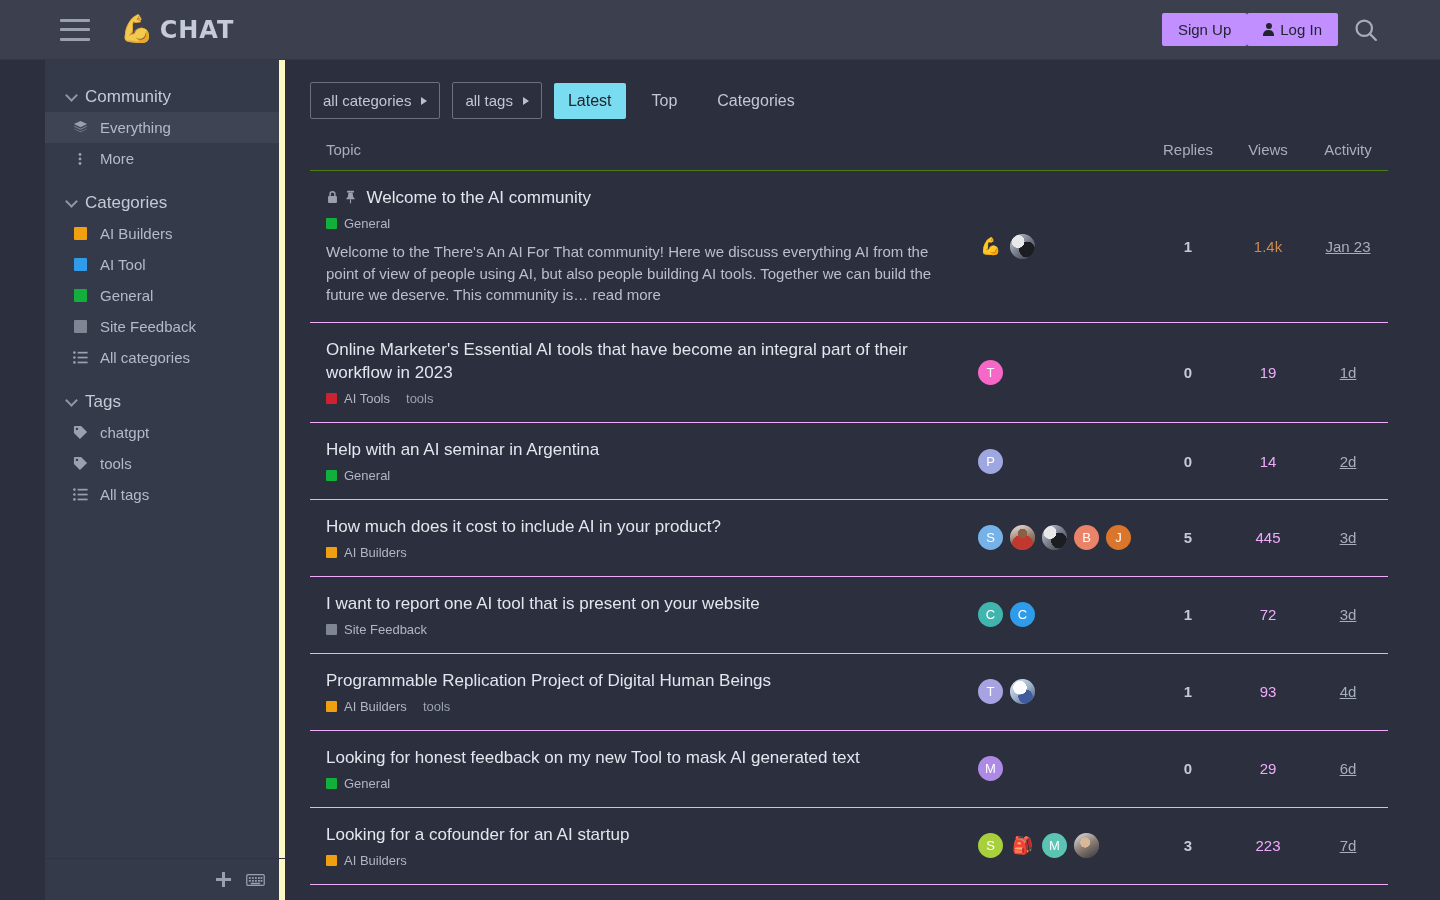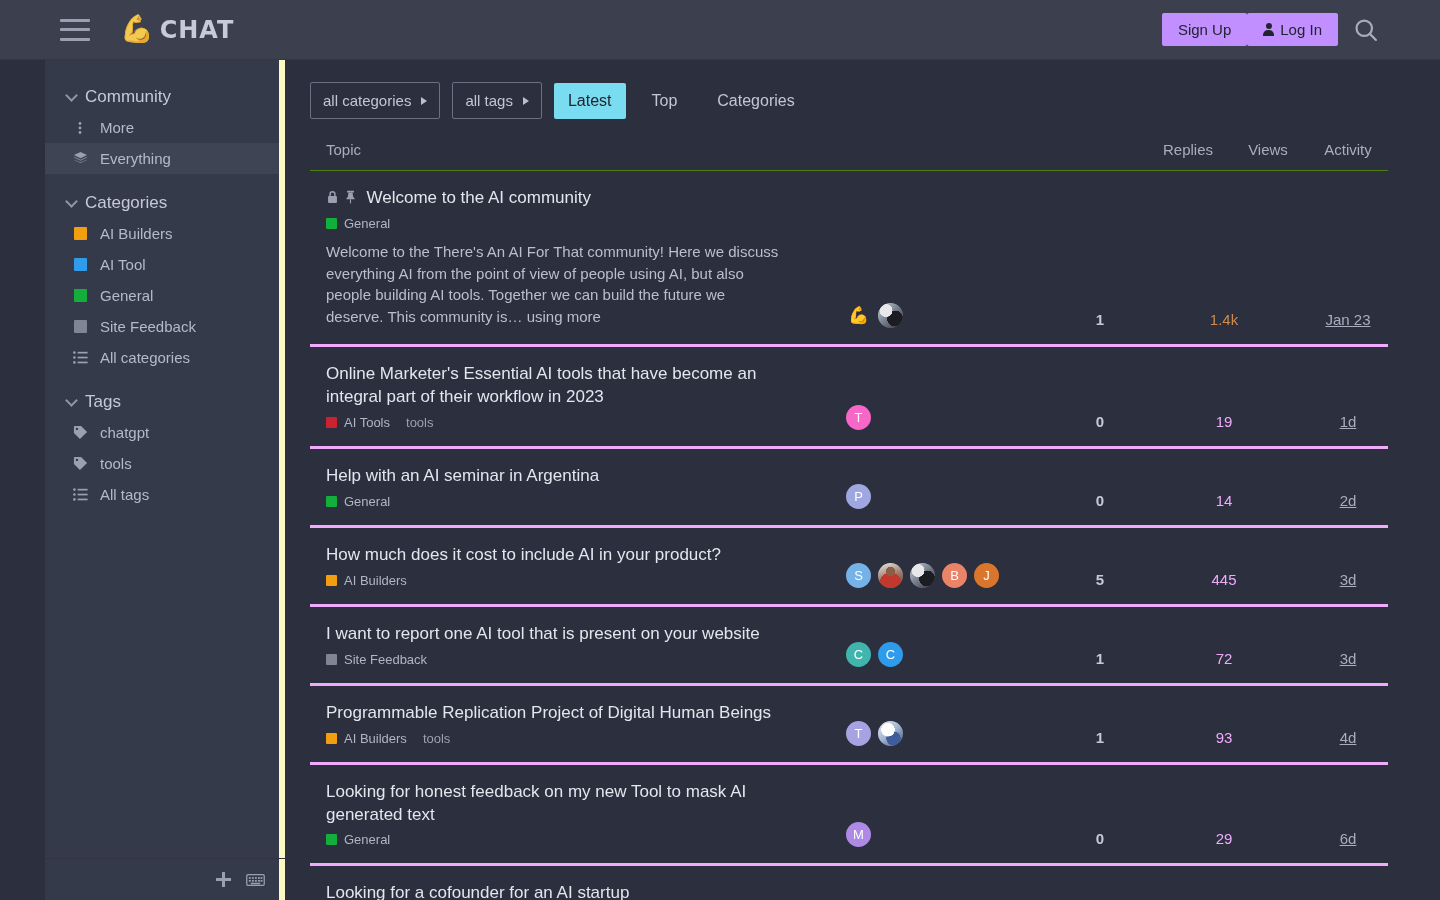--- a/index.html
+++ b/index.html
@@ -122,25 +122,24 @@
     border-bottom: 1px solid #4d7c0f;
     padding: 0 0 12px 0; color: #a8aebd; font-size: 15px;
   }
   .col-topic { flex: 1 1 auto; padding-left: 16px; }
   .col-avatars { flex: 0 0 170px; }
   .col-replies { flex: 0 0 80px; text-align: center; }
   .col-views   { flex: 0 0 80px; text-align: center; }
   .col-activity{ flex: 0 0 80px; text-align: center; }
 
   .t-row {
-    display: flex; align-items: flex-end;
-    border-bottom: 3px solid #f0abfc;
+    display: flex; align-items: center;
+    border-bottom: 1px solid #f0abfc;
     padding: 16px 0;
     min-height: 70px;
-    gap: 44px;
   }
   .topic-cell { flex: 1 1 auto; padding-left: 16px; padding-right: 20px; }
   .topic-title {
     color: #e3e6ed; font-size: 17px; line-height: 1.35; cursor: pointer;
     display: inline;
   }
   .title-icons { display: inline-flex; align-items: center; gap: 5px; vertical-align: -1px; margin-right: 5px; }
   .topic-meta { margin-top: 6px; display: flex; align-items: center; gap: 16px; }
   .badge { display: flex; align-items: center; gap: 7px; font-size: 13px; color: #b0b6c4; cursor: pointer; }
   .badge-sq { width: 11px; height: 11px; border-radius: 1px; flex: 0 0 11px; }
@@ -222,39 +221,39 @@
 </div>
 
 <div class="gutter"></div>
 
 <div class="sidebar">
 
   <div class="sb-section-header">
     <span class="chevron"></span>
     <span>Community</span>
   </div>
+  <div class="sb-item active">
+    <span class="sb-icon">
+      <svg class="icon-svg" width="15" height="15" viewBox="0 0 16 16" fill="#9aa0b0">
+        <path d="M8 1 L15 4.3 L8 7.6 L1 4.3 Z"></path>
+        <path d="M8 9.4 L14.2 6.5 L15 7 L8 10.3 L1 7 L1.8 6.5 Z" opacity="0.8"></path>
+        <path d="M8 12.1 L14.2 9.2 L15 9.7 L8 13 L1 9.7 L1.8 9.2 Z" opacity="0.6"></path>
+      </svg>
+    </span>
+    <span>Everything</span>
+  </div>
   <div class="sb-item">
     <span class="sb-icon">
       <svg class="icon-svg" width="14" height="14" viewBox="0 0 14 14" fill="#9aa0b0">
         <circle cx="7" cy="2.5" r="1.4"></circle>
           <circle cx="7" cy="7" r="1.4"></circle>
           <circle cx="7" cy="11.5" r="1.4"></circle>
       </svg>
     </span>
     <span>More</span>
-  </div>
-  <div class="sb-item active">
-    <span class="sb-icon">
-      <svg class="icon-svg" width="15" height="15" viewBox="0 0 16 16" fill="#9aa0b0">
-        <path d="M8 1 L15 4.3 L8 7.6 L1 4.3 Z"></path>
-        <path d="M8 9.4 L14.2 6.5 L15 7 L8 10.3 L1 7 L1.8 6.5 Z" opacity="0.8"></path>
-        <path d="M8 12.1 L14.2 9.2 L15 9.7 L8 13 L1 9.7 L1.8 9.2 Z" opacity="0.6"></path>
-      </svg>
-    </span>
-    <span>Everything</span>
   </div>
 
   <div class="sb-gap"></div>
 
   <div class="sb-section-header">
     <span class="chevron"></span>
     <span>Categories</span>
   </div>
   <div class="sb-item">
     <span class="sb-icon">
@@ -405,21 +404,21 @@
         <span class="topic-title">Welcome to the AI community</span>
       </div>
       <div class="topic-meta">
         <span class="badge">
           <span class="badge-sq" style="background:#12af3c"></span>
           <span>General</span>
         </span>
       </div>
       <div class="excerpt">
         <span>Welcome to the There's An AI For That community! Here we discuss everything AI from the point of view of people using AI, but also people building AI tools. Together we can build the future we deserve. This community is…</span>
-        <span class="read-more">using more</span>
+        <span class="read-more">read more</span>
       </div>
     </div>
     <div class="avatars">
       <span class="av emoji">💪</span>
       <span class="av photo"></span>
     </div>
     <div class="cell-replies">1</div>
     <div class="cell-views hot">1.4k</div>
     <div class="cell-activity">Jan 23</div>
   </div>

